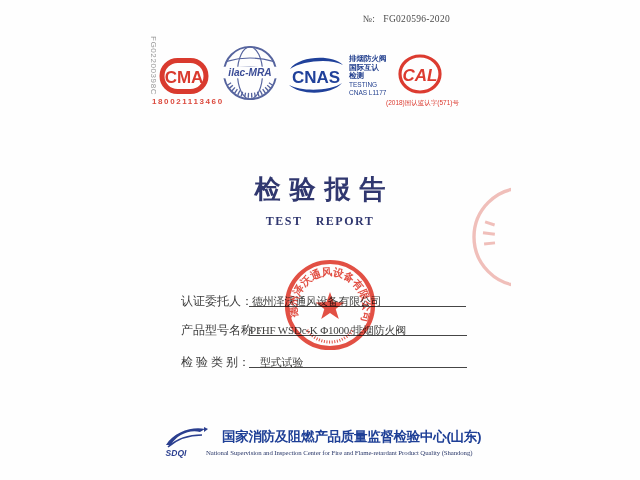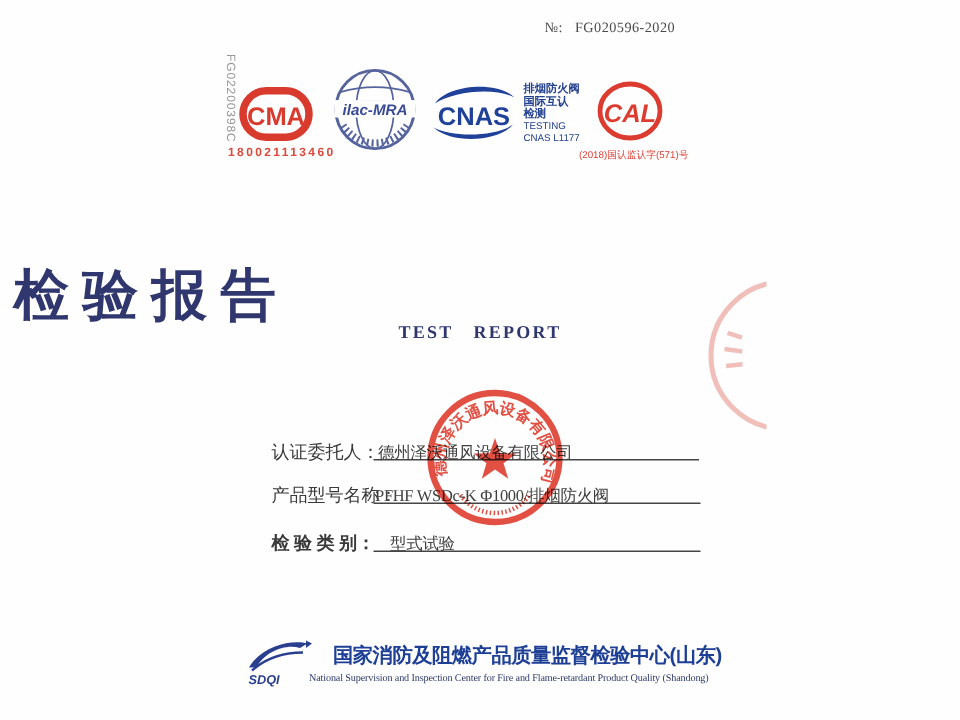--- a/index.html
+++ b/index.html
@@ -27,34 +27,34 @@
   .ilac-logo{left:221px;top:44px;}
   .cnas-logo{left:286px;top:52px;}
   .cnas-text{left:349px;top:55px;font-family:"Liberation Sans",sans-serif;color:#24418f;line-height:8.6px;}
   .cnas-text .zh{font-size:7.5px;font-weight:bold;}
   .cnas-text .en{font-size:6.5px;}
   .cal-logo{left:397px;top:53px;}
   .cal-caption{left:386px;top:99px;font-family:"Liberation Sans",sans-serif;
     font-size:6.5px;color:#dc3b30;white-space:nowrap;}
 
   
-  .title-zh{left:0;right:0;top:172px;
+  .title-zh{left:0;right:0;top:172px;text-align:center;
     font-family:"Liberation Sans",sans-serif;font-weight:bold;
-    font-size:37px;letter-spacing:9px;padding-left:9px;color:#30376f;}
+    font-size:26px;letter-spacing:9px;padding-left:9px;color:#30376f;}
   .title-en{left:0;right:0;top:214px;text-align:center;
     font-family:"Liberation Serif",serif;font-weight:bold;
     font-size:12px;letter-spacing:1.5px;word-spacing:9px;color:#30376f;}
 
   
   .field-label{font-size:12px;color:#3a3a3a;white-space:nowrap;}
   .field-value{font-size:11px;color:#40403f;white-space:nowrap;letter-spacing:-.2px;}
   .field-line{border-bottom:1.4px solid #454545;height:0;}
   .lbl1{left:181px;top:293px;} .val1{left:252px;top:294px;} .line1{left:249px;top:306px;width:217px;}
   .lbl2{left:181px;top:322px;text-align:right;} .val2{left:250px;top:323px;} .line2{left:249px;top:335px;width:218px;}
-  .lbl3{left:181px;top:354px;font-weight:bold;} .val3{left:236px;top:355px;margin-left:24px;} .line3{left:249px;top:367px;width:218px;}
+  .lbl3{left:181px;top:354px;} .val3{left:236px;top:355px;margin-left:24px;} .line3{left:249px;top:367px;width:218px;}
 
   
   .company-seal{left:283px;top:258px;mix-blend-mode:multiply;opacity:.88;}
   .partial-seal{left:469px;top:182px;opacity:.55;filter:blur(.3px);}
 
   
   .footer-logo{left:164px;top:425px;}
   .footer-zh{left:206px;top:428px;font-family:"Liberation Sans",sans-serif;
     font-weight:bold;font-size:13.5px;letter-spacing:-.3px;color:#1e3f96;white-space:nowrap;margin-left:16px;}
   .footer-en{left:206px;top:449px;font-size:6.8px;color:#2c3a6b;letter-spacing:-.1px;white-space:nowrap;}

